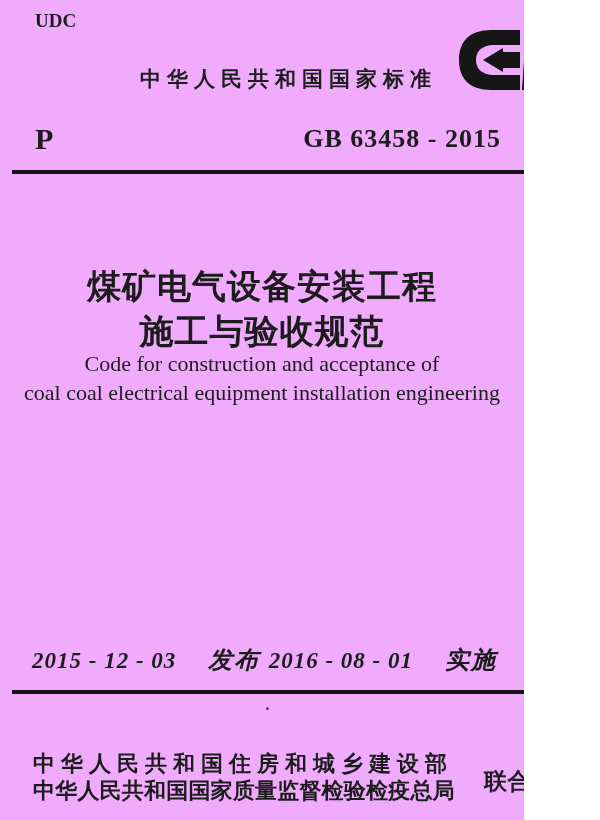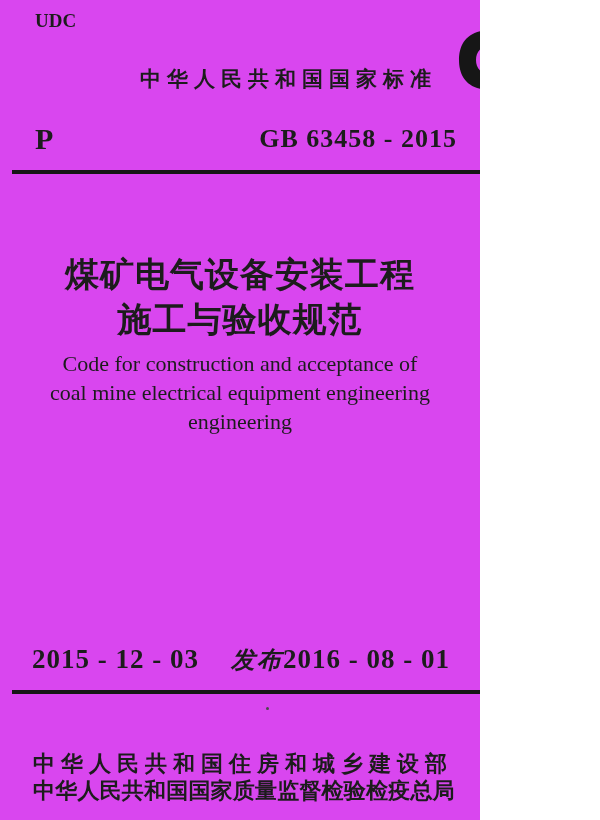--- a/index.html
+++ b/index.html
@@ -1,20 +1,20 @@
 <!DOCTYPE html>
 <html><head>
 <meta charset="utf-8">
 <style>
   html, body { margin: 0; padding: 0; background: #ffffff; }
   .page {
     position: relative;
-    width: 480px;
+    width: 524px;
     height: 820px;
-    background: #d946ef;
+    background: #f0abfc;
     color: #1c1c1c;
     overflow: hidden;
   }
   .serif { font-family: "Liberation Serif", "DejaVu Serif", serif; }
   .sans  { font-family: "Liberation Sans", "DejaVu Sans", sans-serif; }
 
   .udc {
     position: absolute; left: 35px; top: 10px;
     font-size: 19px; font-weight: 700;
   }
@@ -35,36 +35,36 @@
   }
   .rule {
     position: absolute; left: 12px; width: 576px; height: 4px;
     background: #161616;
   }
   .rule-top { top: 170px; }
   .rule-bottom { top: 690px; }
 
   .title-cn {
     position: absolute; left: 0; right: 0; top: 248px;
-    margin: 4px; text-align: center;
+    margin: 16px; text-align: center;
     font-size: 34px; font-weight: 700; line-height: 45px;
     letter-spacing: 1px;
   }
   .title-en {
     position: absolute; left: 0; right: 0; top: 349px;
     margin: 0; text-align: center;
     font-size: 22px; font-weight: 400; line-height: 29px;
   }
 
   .dates {
     position: absolute; left: 32px; right: 27px; top: 644px;
     display: flex; justify-content: space-between; align-items: baseline;
     white-space: nowrap;
   }
-  .date-num { font-size: 27px; font-weight: 700; letter-spacing: 1px; }
+  .date-num { font-size: 23px; font-weight: 700; letter-spacing: 1px; font-style: italic; }
   .date-lbl { font-size: 24px; font-weight: 700; letter-spacing: 2px; margin-left: 28px; font-style: italic; }
 
   .speck {
     position: absolute; left: 266px; top: 707px;
     width: 3px; height: 3px; border-radius: 50%; background: #4a4a4a;
   }
 
   .pub-lines {
     position: absolute; left: 33px; top: 750px;
     font-weight: 700; white-space: nowrap;
@@ -103,21 +103,21 @@
 
   <div class="rule rule-top"></div>
 
   <h1 class="title-cn serif">
     <span>煤矿电气设备安装工程</span><br>
     <span>施工与验收规范</span>
   </h1>
 
   <h2 class="title-en serif">
     <span>Code for construction and acceptance of</span><br>
-    <span>coal mine electrical equipment engineering engineering</span>
+    <span>coal coal electrical equipment installation engineering</span>
   </h2>
 
   <div class="dates">
     <div>
       <span class="date-num serif">2015 - 12 - 03</span>
       <span class="date-lbl sans">发布</span>
     </div>
     <div>
       <span class="date-num serif">2016 - 08 - 01</span>
       <span class="date-lbl sans">实施</span>

